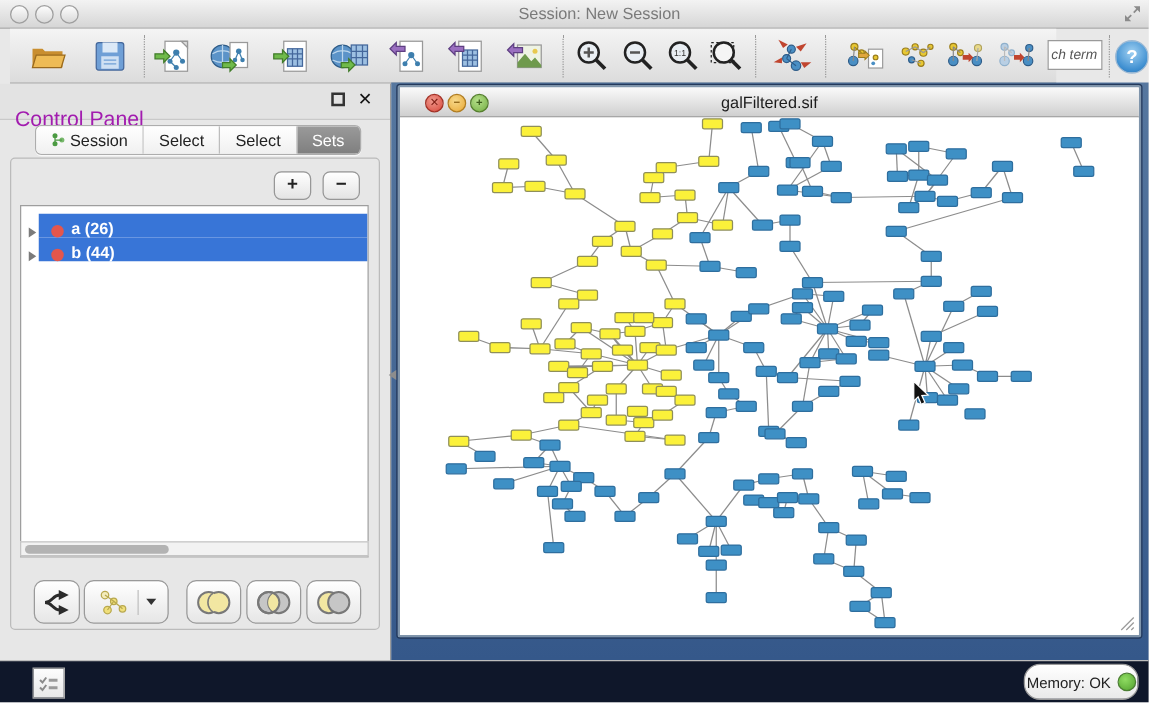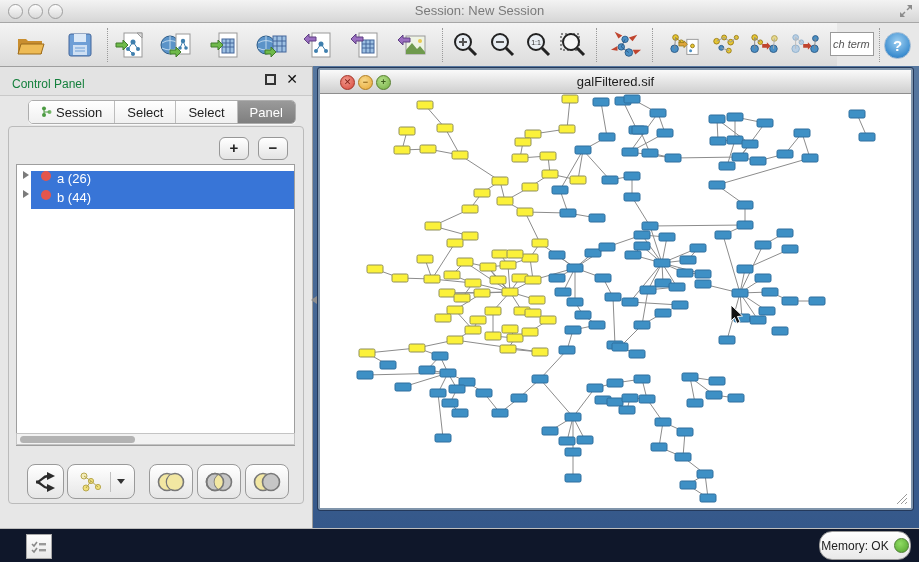--- a/index.html
+++ b/index.html
@@ -8,58 +8,58 @@
        background:#e8e8e8;-webkit-font-smoothing:antialiased;}
   
   .titlebar{position:absolute;left:0;top:0;width:919px;height:22px;
     background:linear-gradient(#f3f3f3,#d6d6d6);border-bottom:1px solid #a7a7a7;}
   .tl-dot{position:absolute;top:4px;width:13px;height:13px;border-radius:50%;
     border:1px solid #9e9e9e;background:linear-gradient(#fdfdfd,#d9d9d9);}
   .win-title{position:absolute;left:0;right:0;top:3px;text-align:center;
     font-size:13px;color:#7a7a7a;padding-left:40px;}
   .fullscreen-ic{position:absolute;right:6px;top:4px;width:14px;height:14px;}
   
-  .toolbar{position:absolute;left:0;top:23px;width:797px;height:43px;
+  .toolbar{position:absolute;left:8px;top:23px;width:797px;height:43px;
     background:linear-gradient(#f4f4f4,#dcdcdc);border-bottom:1px solid #9f9f9f;padding-left:40px;}
   .tb-ic{position:absolute;top:6px;width:32px;height:32px;display:flex;
     align-items:center;justify-content:center;}
   .tb-sep{position:absolute;top:5px;height:34px;width:0;
     border-left:1px dotted #9a9a9a;}
   .search-box{position:absolute;left:830px;top:9px;width:44px;height:24px;
     border:1px solid #9a9a9a;background:#fff;font-style:italic;font-size:11px;
     color:#555;padding:0 2px;box-sizing:border-box;}
   .help-btn{position:absolute;left:884px;top:9px;width:25px;height:25px;
     border-radius:50%;background:radial-gradient(circle at 50% 35%,#9fd0f2,#3d8ed0 70%,#2a6aa8);
     color:#fff;font-weight:bold;font-size:15px;text-align:center;line-height:25px;
     border:1px solid #9cb9d4;}
   
   .control-panel{position:absolute;left:0;top:67px;width:313px;height:461px;
     background:#e7e7e7;border-right:1px solid #9b9b9b;box-sizing:border-box;}
   .cp-header{position:absolute;left:0;top:0;width:100%;height:28px;
     background:#e3e3e3;border-bottom:1px solid #c9c9c9;}
-  .cp-title{position:absolute;left:12px;top:10px;font-size:12px;color:#15803d;}
+  .cp-title{position:absolute;left:12px;top:19px;font-size:17px;color:#a21caf;}
   .cp-float{position:absolute;right:36px;top:7px;width:11px;height:11px;
     border:2px solid #333;box-sizing:border-box;}
   .cp-close{position:absolute;right:14px;top:4px;font-size:14px;font-weight:bold;color:#111;}
   .seg{position:absolute;left:28px;top:33px;height:22px;display:flex;
     border:1px solid #adadad;border-radius:5px;overflow:hidden;background:#fff;
     box-shadow:0 1px 0 rgba(255,255,255,.7);}
   .seg-item{display:flex;align-items:center;justify-content:center;gap:4px;
     font-size:13px;color:#222;padding:0 12px;border-right:1px solid #bdbdbd;
     background:linear-gradient(#ffffff,#f0f0f0);}
   .seg-item:last-child{border-right:none;}
   .seg-item.active{background:linear-gradient(#9a9a9a,#7f7f7f);color:#fff;}
   .sets-panel{position:absolute;left:8px;top:59px;width:296px;height:378px;
     border:1px solid #bbb;border-radius:4px;box-sizing:border-box;}
   .mini-btn{position:absolute;top:70px;width:28px;height:21px;border-radius:6px;
     border:1px solid #979797;background:linear-gradient(#fff,#e4e4e4);
     font-size:15px;font-weight:bold;color:#222;text-align:center;line-height:19px;}
   .sets-list{position:absolute;left:16px;top:97px;width:279px;height:282px;
     background:#fff;border:1px solid #9e9e9e;box-sizing:border-box;overflow:hidden;}
-  .set-row{position:relative;height:19px;display:flex;align-items:flex-start;}
+  .set-row{position:relative;height:19px;display:flex;align-items:flex-end;font-weight:bold;}
   .set-row .hl{position:absolute;left:14px;right:0;top:0;bottom:0;background:#3875d7;}
   .row-tri{width:0;height:0;border-left:6px solid #7b7b7b;border-top:4px solid transparent;
     border-bottom:4px solid transparent;margin-left:6px;z-index:1;}
   .row-dot{width:10px;height:10px;border-radius:50%;background:#e4564c;margin-left:12px;z-index:1;}
   .row-label{color:#fff;font-size:13px;margin-left:6px;z-index:1;}
   .hscroll{position:absolute;left:16px;top:366px;width:279px;height:12px;
     background:#f2f2f2;border:1px solid #c4c4c4;box-sizing:border-box;}
   .hthumb{position:absolute;left:3px;top:2px;width:115px;height:7px;border-radius:4px;
     background:#b3b3b3;}
   .cp-btn{position:absolute;top:397px;height:33px;border-radius:8px;
@@ -316,21 +316,21 @@
         </svg>
       <span>Session</span>
     </div>
     <div class="seg-item">
         <span>Select</span>
       </div>
     <div class="seg-item">
         <span>Select</span>
       </div>
     <div class="seg-item active">
-        <span>Panel</span>
+        <span>Sets</span>
       </div>
   </div>
 
   <div class="sets-panel"></div>
 
   <div class="mini-btn" style="left:219px">+</div>
   <div class="mini-btn" style="left:258px">−</div>
 
   <div class="sets-list">
     <div style="height:6px"></div>

